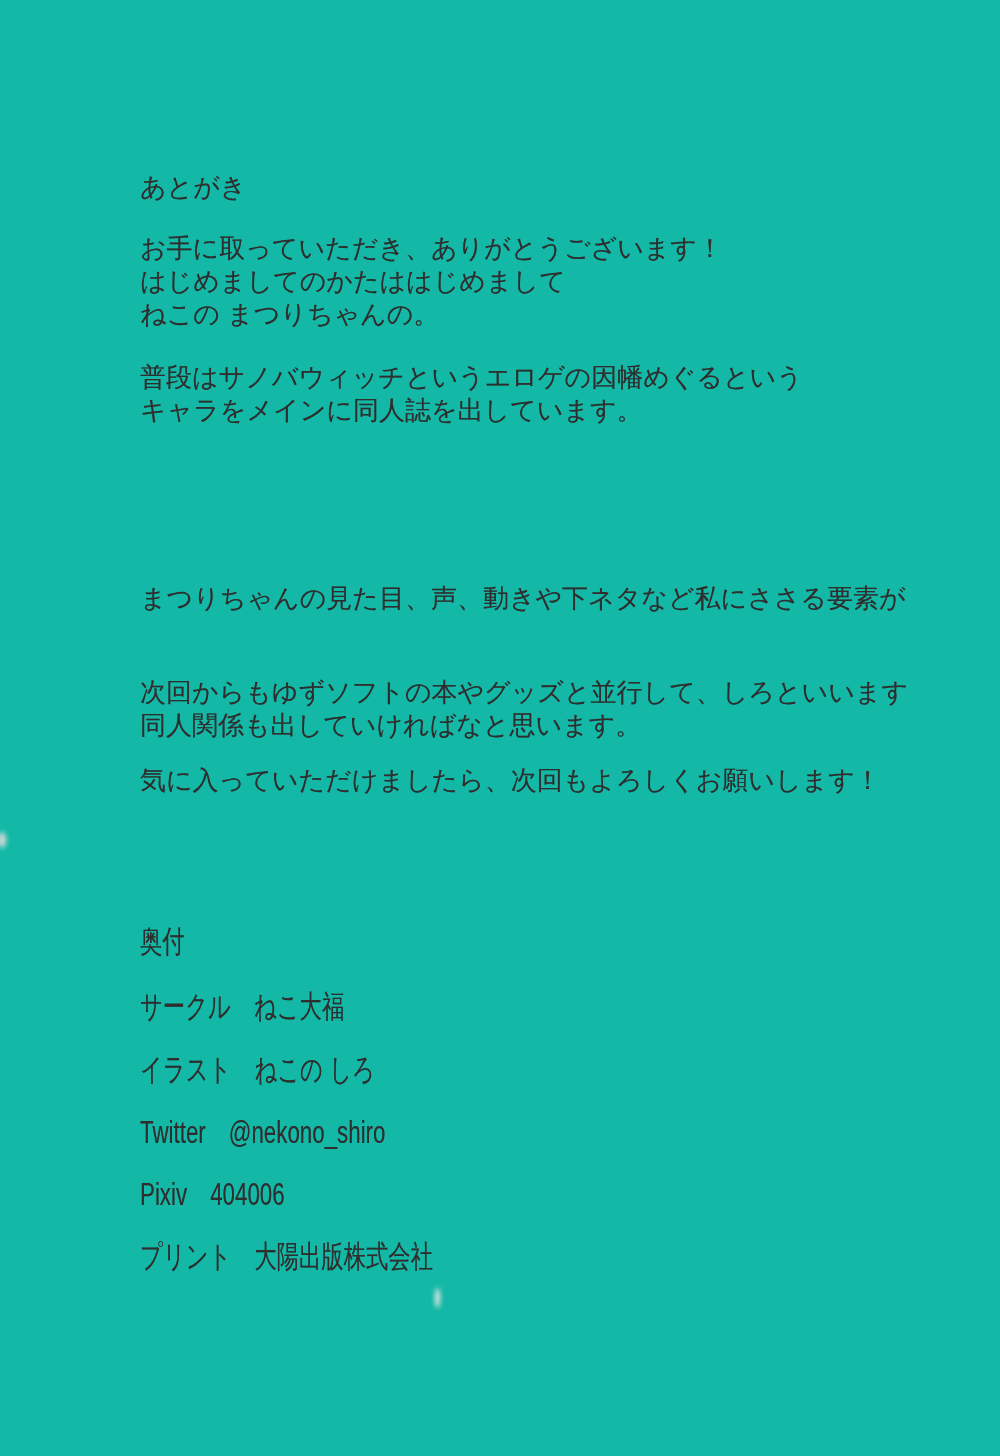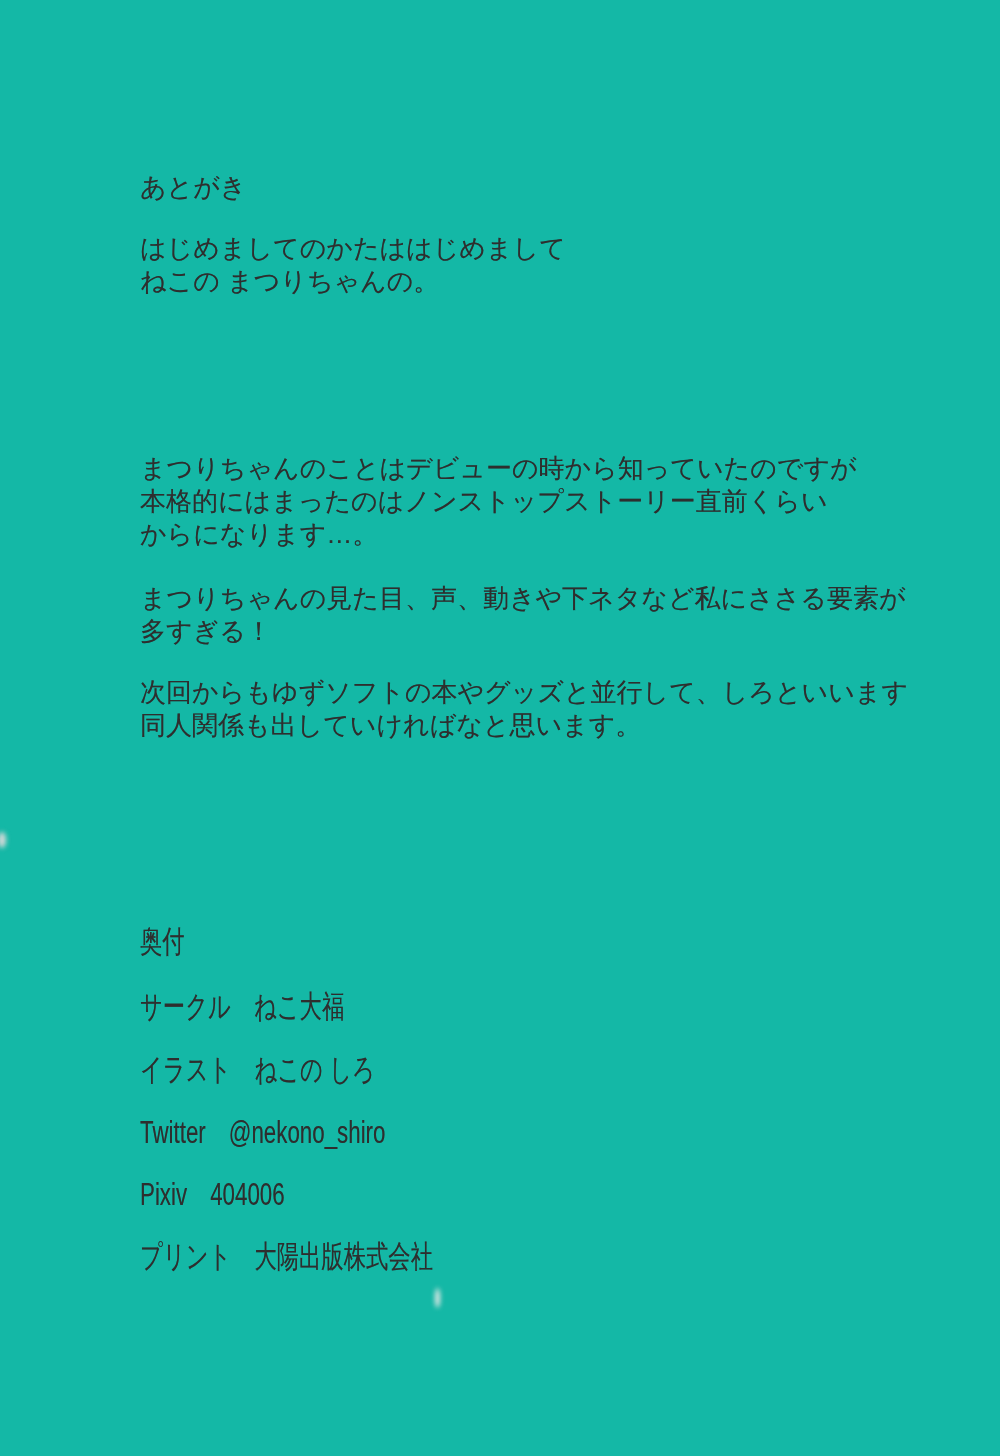--- a/index.html
+++ b/index.html
@@ -65,41 +65,43 @@
   }
 </style>
 </head>
 <body>
 
 <div class="page">
 
   <div class="para" style="top:171px">あとがき</div>
 
   <div class="para" style="top:232px">
+    <div class="line">お手に取っていただき、ありがとうございます！</div>
     <div class="line">はじめましてのかたははじめまして</div>
     <div class="line">ねこの まつりちゃんの。</div>
   </div>
 
+  <div class="para" style="top:361px">
+    <div class="line">普段はサノバウィッチというエロゲの因幡めぐるという</div>
+    <div class="line">キャラをメインに同人誌を出しています。</div>
+  </div>
 
-  <div class="para" style="top:452px">
-    <div class="line">まつりちゃんのことはデビューの時から知っていたのですが</div>
-    <div class="line">本格的にはまったのはノンストップストーリー直前くらい</div>
-    <div class="line">からになります…。</div>
-  </div>
 
   <div class="para" style="top:582px">
     <div class="line">まつりちゃんの見た目、声、動きや下ネタなど私にささる要素が</div>
-    <div class="line">多すぎる！</div>
   </div>
 
   <div class="para" style="top:676px">
     <div class="line">次回からもゆずソフトの本やグッズと並行して、しろといいます</div>
     <div class="line">同人関係も出していければなと思います。</div>
   </div>
 
+  <div class="para" style="top:764px">
+    <div class="line">気に入っていただけましたら、次回もよろしくお願いします！</div>
+  </div>
 
   <div class="colo-line" style="top:924px">奥付</div>
 
   <div class="colo-line colo-row" style="top:989px">
     <span>サークル</span>
     <span>ねこ大福</span>
   </div>
 
   <div class="colo-line colo-row" style="top:1052px">
     <span>イラスト</span>

